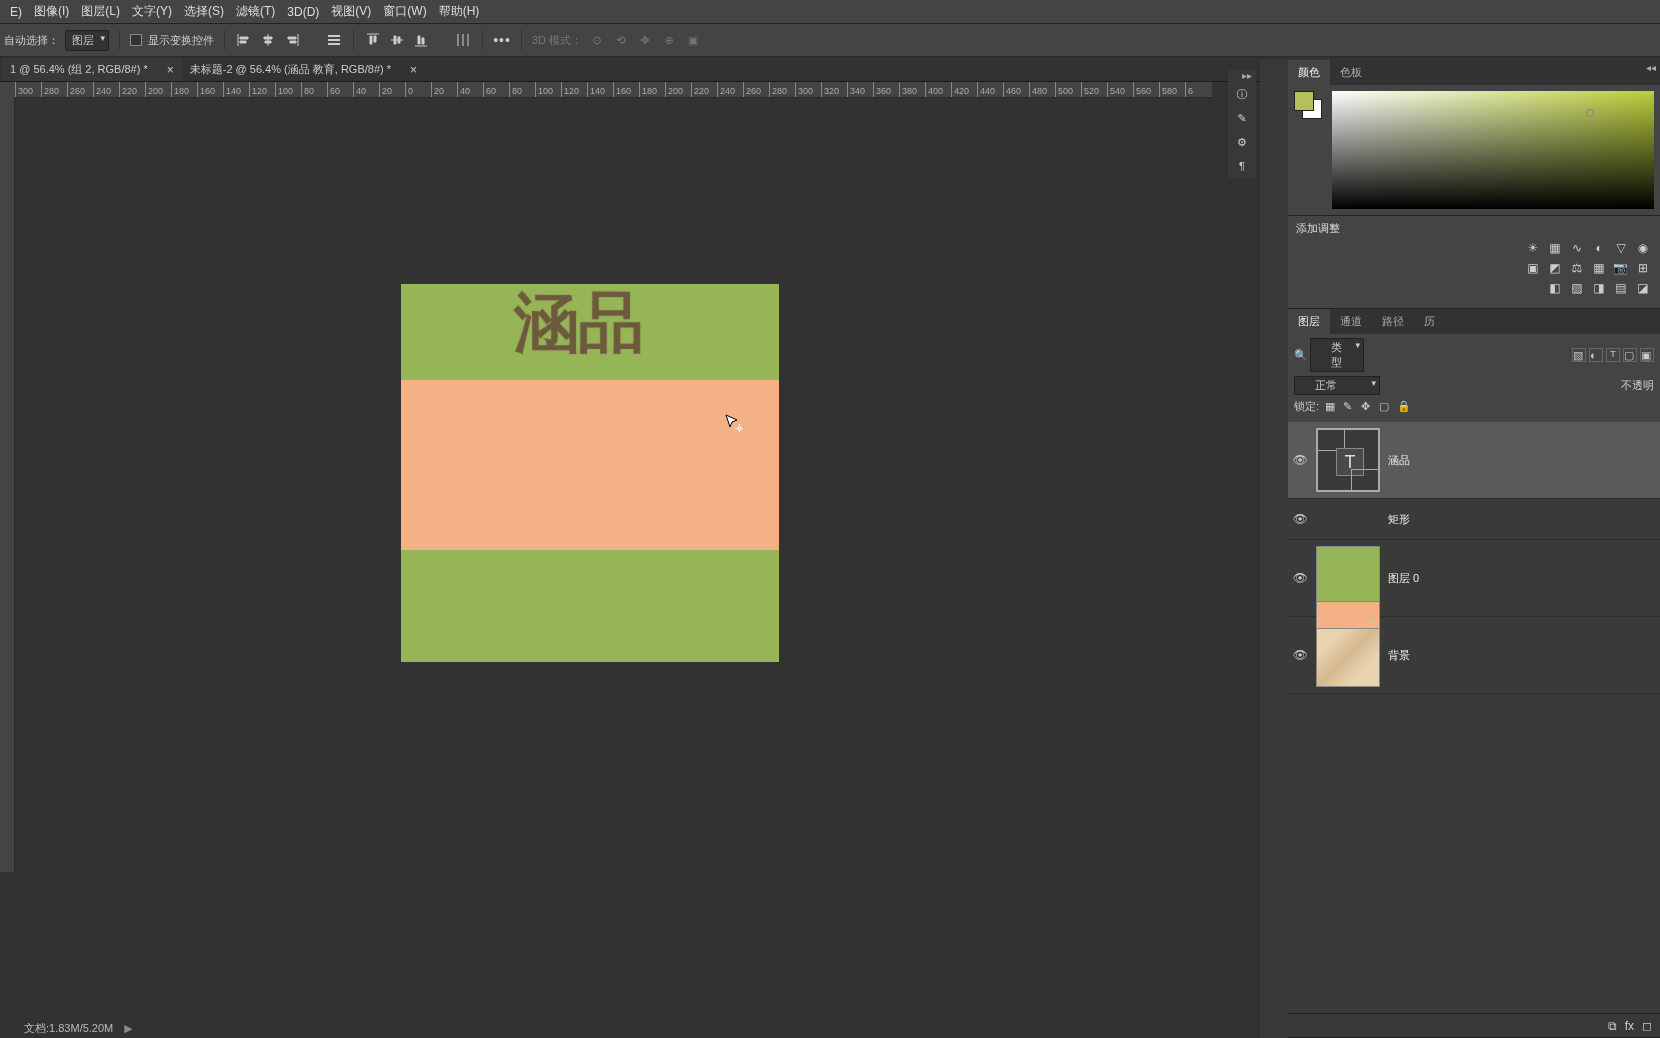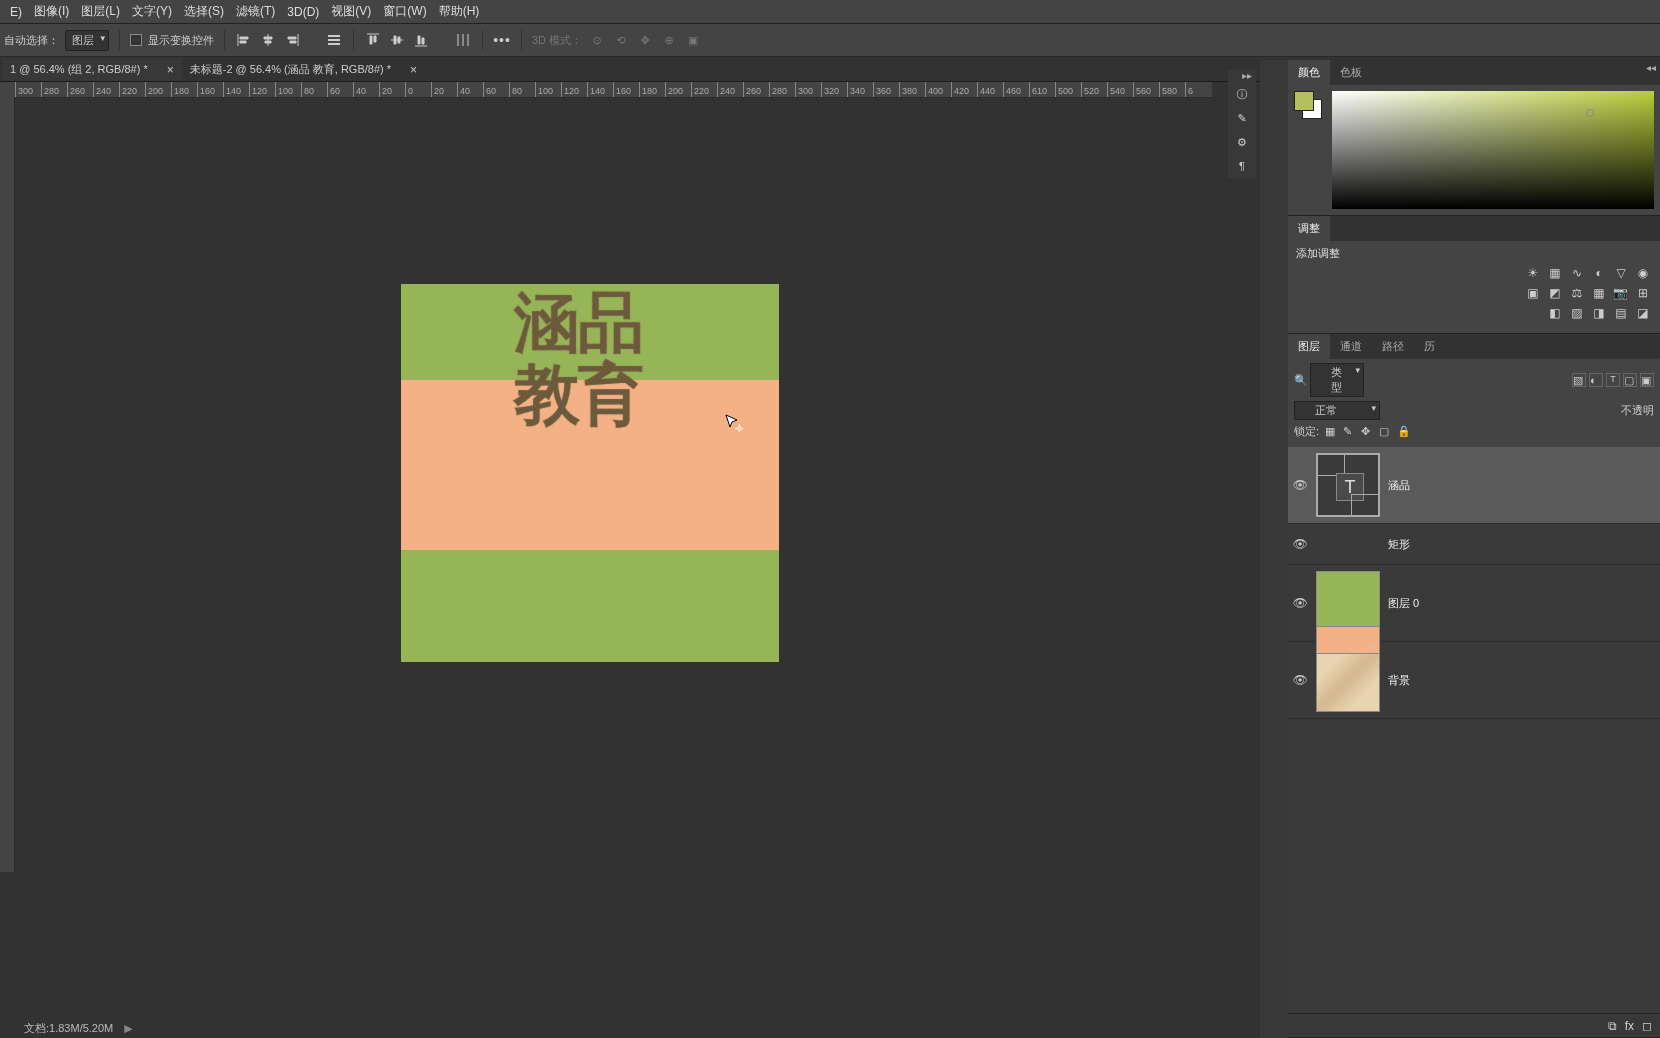--- a/index.html
+++ b/index.html
@@ -225,35 +225,35 @@
         <div class="tick" style="left: 754px;">280</div>
         <div class="tick" style="left: 780px;">300</div>
         <div class="tick" style="left: 806px;">320</div>
         <div class="tick" style="left: 832px;">340</div>
         <div class="tick" style="left: 858px;">360</div>
         <div class="tick" style="left: 884px;">380</div>
         <div class="tick" style="left: 910px;">400</div>
         <div class="tick" style="left: 936px;">420</div>
         <div class="tick" style="left: 962px;">440</div>
         <div class="tick" style="left: 988px;">460</div>
-        <div class="tick" style="left: 1014px;">610</div>
+        <div class="tick" style="left: 1014px;">480</div>
         <div class="tick" style="left: 1040px;">500</div>
         <div class="tick" style="left: 1066px;">520</div>
         <div class="tick" style="left: 1092px;">540</div>
         <div class="tick" style="left: 1118px; text-align: right;">560</div>
         <div class="tick" style="left: 1144px;">580</div>
         <div class="tick" style="left: 1170px;">6</div>
       </div>
   </div>
   <div class="ruler-v"></div>
   <div class="canvas-wrap">
     <div class="canvas">
       <div class="orange"></div>
       <div class="ctext">
-        <span>涵品</span><br><span>教育</span>
+        <span>涵品</span><br>
       </div>
     </div>
     <div class="cursor">
       <svg width="18" height="18" viewBox="0 0 18 18">
           <path d="M1 1l4 12 2-5 5-2z" fill="#fff" stroke="#000"></path>
           <path d="M11 11l-3 0 0-3 3 0zM9.5 7v-2M9.5 12v2M7 9.5h-2M12 9.5h2" stroke="#fff" fill="none" transform="translate(5,5)"></path>
         </svg>
     </div>
   </div>
 </div>
@@ -284,23 +284,20 @@
         <div class="swatch sw-bg"></div>
         <div class="swatch sw-fg"></div>
       </div>
       <div class="picker">
         <div class="ring"></div>
       </div>
     </div>
   </div>
 
   <div class="rpanel">
-    <div class="rtabs">
-        <div class="rtab active">调整</div>
-      </div>
     <div class="adjbody">
       <div class="adjlabel">添加调整</div>
       <div class="adjrow">
         <div class="adjicon">☀</div>
         <div class="adjicon">▦</div>
         <div class="adjicon">∿</div>
         <div class="adjicon">◐</div>
         <div class="adjicon">▽</div>
         <div class="adjicon">◉</div>
       </div>

